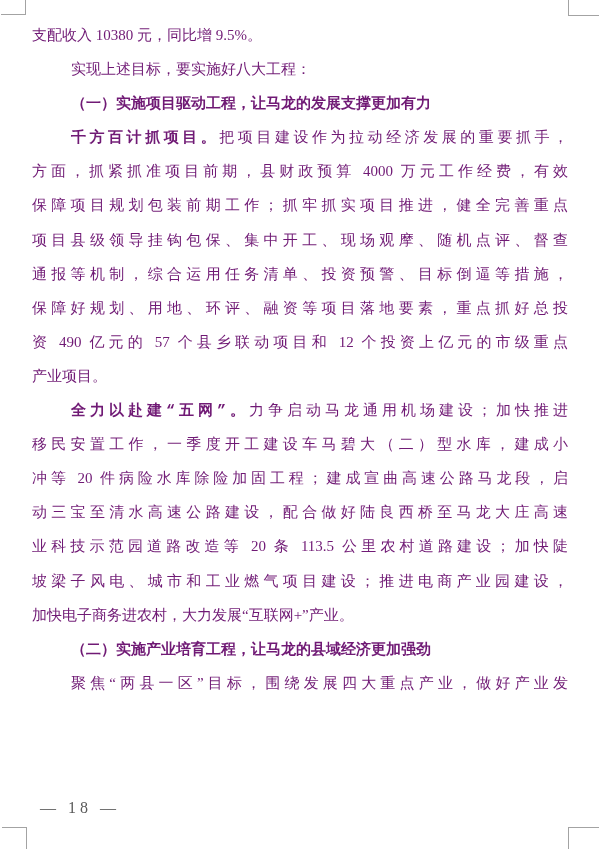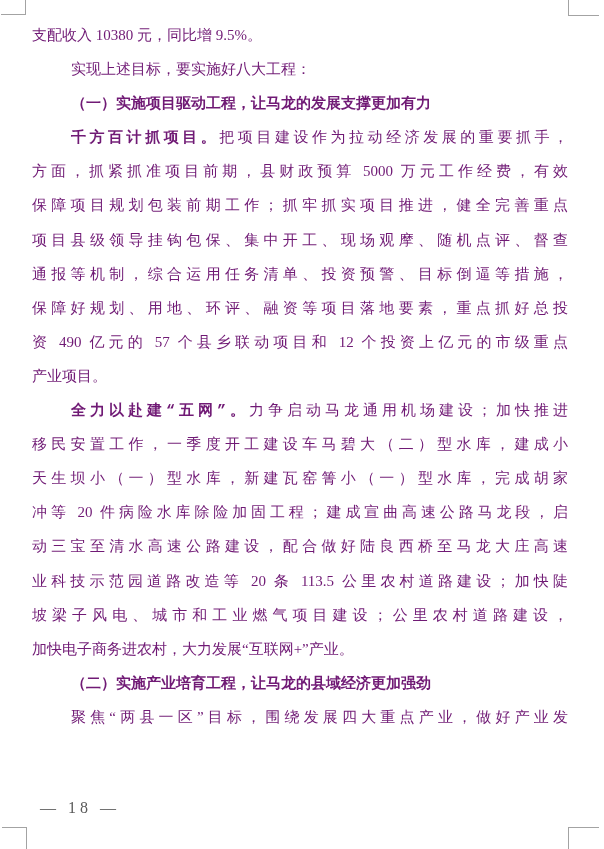--- a/index.html
+++ b/index.html
@@ -58,33 +58,32 @@
   <div class="crop tl"></div>
   <div class="crop tr"></div>
   <div class="crop bl"></div>
   <div class="crop br"></div>
 
   <div class="text-block">
       <div class="line"><span>支配收入 10380 元，同比增 9.5%。</span></div>
       <div class="line indent"><span>实现上述目标，要实施好八大工程：</span></div>
       <div class="line indent"><span class="seg-kai">（一）实施项目驱动工程，让马龙的发展支撑更加有力</span></div>
       <div class="line indent fill"><span class="seg-bold">千方百计抓项目。</span><span>把项目建设作为拉动经济发展的重要抓手，</span></div>
-      <div class="line fill"><span>方面，抓紧抓准项目前期，县财政预算 5000 万元工作经费，有效</span></div>
+      <div class="line fill"><span>方面，抓紧抓准项目前期，县财政预算 4000 万元工作经费，有效</span></div>
       <div class="line fill"><span>保障项目规划包装前期工作；抓牢抓实项目推进，健全完善重点</span></div>
       <div class="line fill"><span>项目县级领导挂钩包保、集中开工、现场观摩、随机点评、督查</span></div>
       <div class="line fill"><span>通报等机制，综合运用任务清单、投资预警、目标倒逼等措施，</span></div>
       <div class="line fill"><span>保障好规划、用地、环评、融资等项目落地要素，重点抓好总投</span></div>
       <div class="line fill"><span>资 490 亿元的 57 个县乡联动项目和 12 个投资上亿元的市级重点</span></div>
       <div class="line"><span>产业项目。</span></div>
       <div class="line indent fill"><span class="seg-bold">全力以赴建“五网”。</span><span>力争启动马龙通用机场建设；加快推进</span></div>
       <div class="line fill"><span>移民安置工作，一季度开工建设车马碧大（二）型水库，建成小</span></div>
-      <div class="line fill"><span>天生坝小（一）型水库，新建瓦窑箐小（一）型水库，完成胡家</span></div>
       <div class="line fill"><span>冲等 20 件病险水库除险加固工程；建成宣曲高速公路马龙段，启</span></div>
       <div class="line fill"><span>动三宝至清水高速公路建设，配合做好陆良西桥至马龙大庄高速</span></div>
       <div class="line fill"><span>业科技示范园道路改造等 20 条 113.5 公里农村道路建设；加快陡</span></div>
-      <div class="line fill"><span>坡梁子风电、城市和工业燃气项目建设；公里农村道路建设，</span></div>
+      <div class="line fill"><span>坡梁子风电、城市和工业燃气项目建设；推进电商产业园建设，</span></div>
       <div class="line"><span>加快电子商务进农村，大力发展“互联网+”产业。</span></div>
       <div class="line indent"><span class="seg-kai">（二）实施产业培育工程，让马龙的县域经济更加强劲</span></div>
       <div class="line indent fill"><span>聚焦“两县一区”目标，围绕发展四大重点产业，做好产业发</span></div>
     </div>
 
   <div class="page-number">— 18 —</div>
 </div>
 
 </body></html>

